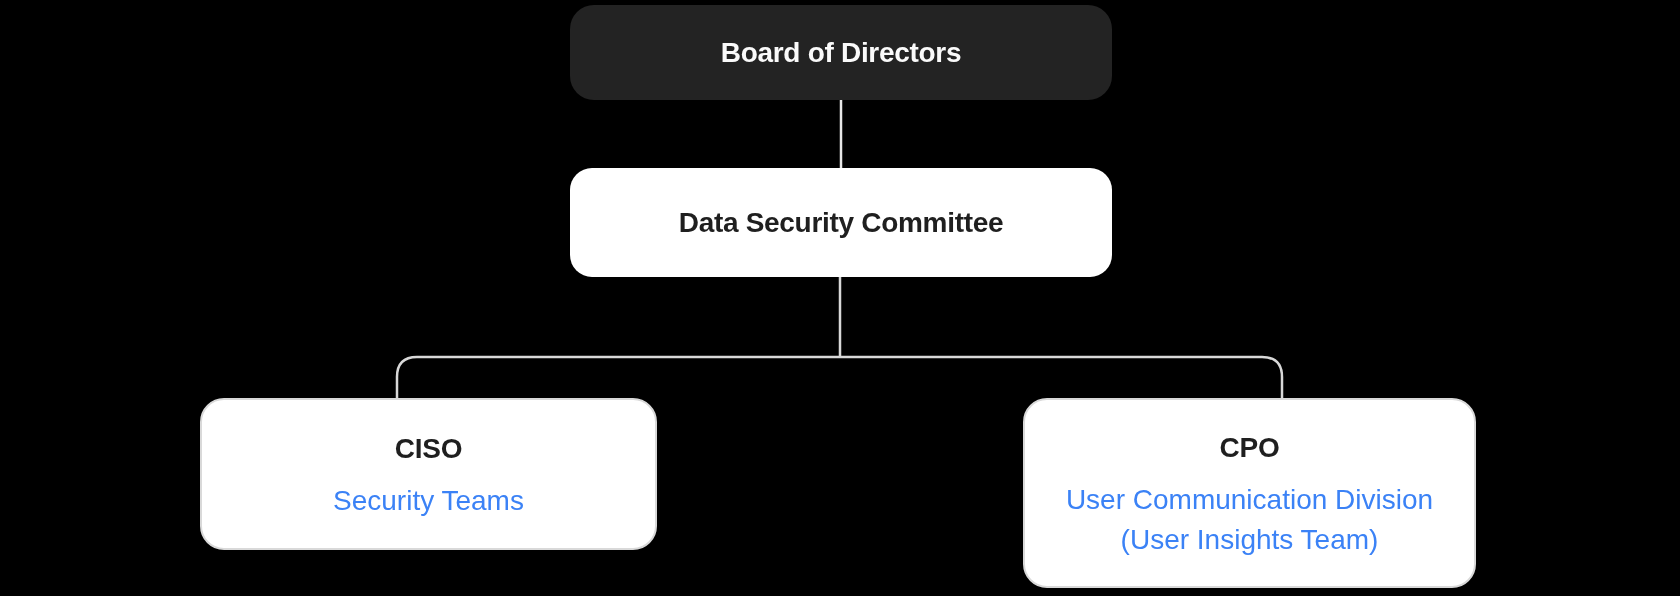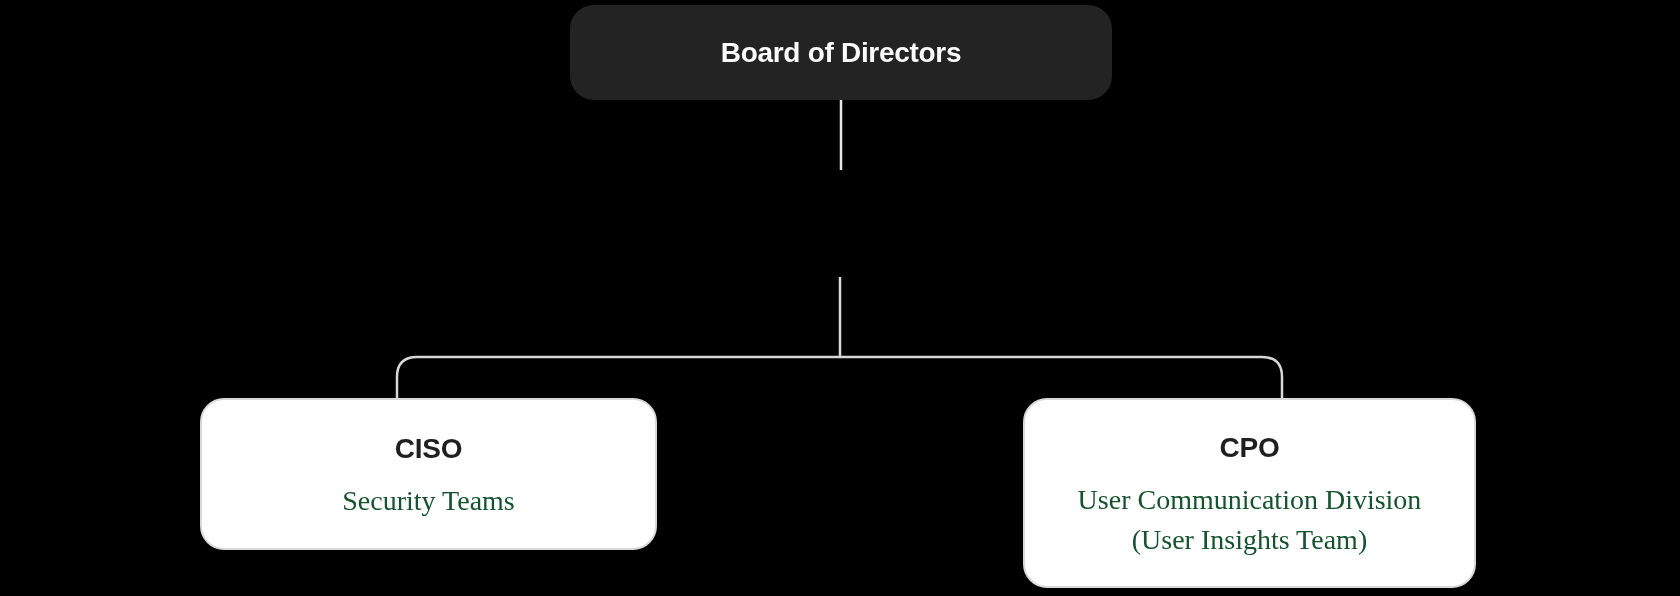--- a/index.html
+++ b/index.html
@@ -73,44 +73,46 @@
     font-weight: 700;
     line-height: 44px;
     letter-spacing: -0.3px;
     color: #1f1f1f;
     white-space: nowrap;
   }
   .node-subtitle {
     font-size: 28px;
     font-weight: 400;
     line-height: 40px;
-    color: #14532d;
+    color: #3b82f6;
     margin-top: 10px;
     white-space: nowrap;
-    font-family: Liberation Serif, serif;
   }
   .node-subtitle .subtitle-line {
     display: block;
   }
 </style>
 </head>
 <body>
 
 <div class="stage">
 
   <svg class="connectors" viewBox="0 0 1680 596" xmlns="http://www.w3.org/2000/svg">
     <path d="M 841 100 L 841 170" fill="none" stroke-width="2.5" stroke="#e6e6e6"></path>
     <path d="M 840 277 L 840 357" fill="none" stroke-width="2.5" stroke="#d8d8d8"></path>
     <path d="M 397 399 L 397 377 Q 397 357 417 357 L 1262 357 Q 1282 357 1282 377 L 1282 399" fill="none" stroke-width="2.5" stroke="#d8d8d8"></path>
   </svg>
 
   <div class="node node-dark">
     <div class="node-title">Board of Directors</div>
   </div>
 
+  <div class="node node-committee">
+    <div class="node-title">Data Security Committee</div>
+  </div>
 
   <div class="node node-child node-ciso">
     <div class="node-title">CISO</div>
     <div class="node-subtitle">Security Teams</div>
   </div>
 
   <div class="node node-child node-cpo">
     <div class="node-title">CPO</div>
     <div class="node-subtitle">
       <span class="subtitle-line">User Communication Division</span>

